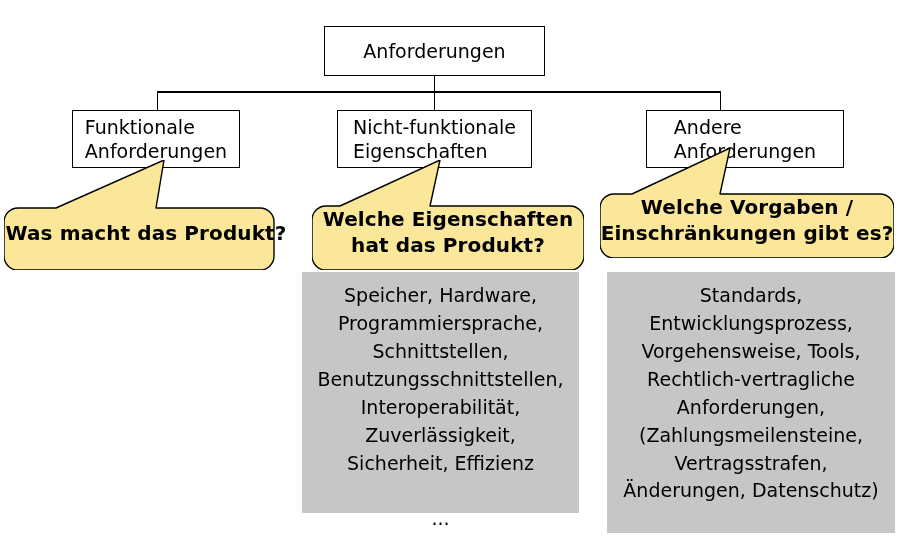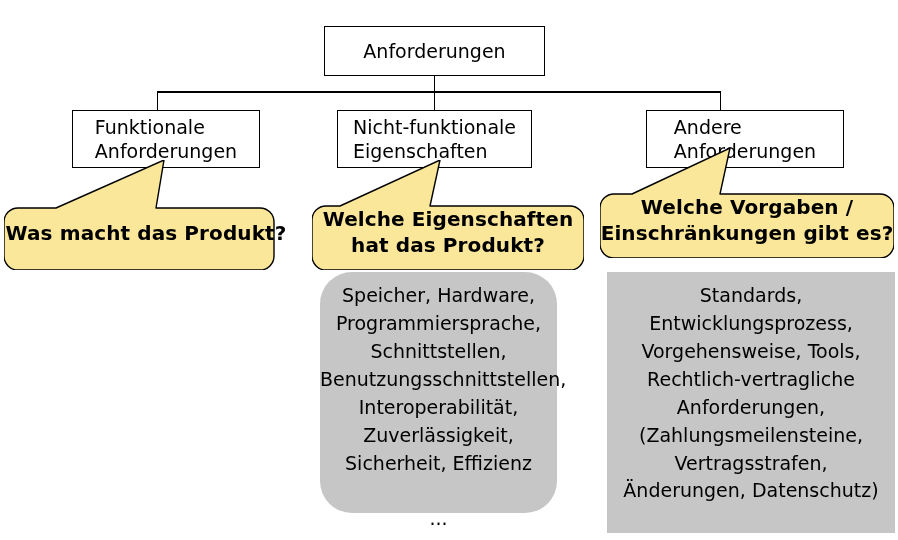--- a/index.html
+++ b/index.html
@@ -40,21 +40,21 @@
     background: #ffffff;
     display: flex;
     align-items: center;
     justify-content: center;
     line-height: 1.28;
     font-size: 19px;
     white-space: pre-line;
   }
 
   #node-root      { left: 324px; top: 26px;  width: 221px; height: 50px; }
-  #node-func      { left: 72px;  top: 110px; width: 188px; height: 58px; }
+  #node-func      { left: 72px;  top: 110px; width: 168px; height: 58px; }
   #node-nonfunc   { left: 337px; top: 110px; width: 195px; height: 58px; }
   #node-other     { left: 646px; top: 110px; width: 198px; height: 58px; }
 
   
   .callout {
     position: absolute;
   }
   .callout-svg {
     position: absolute;
     left: 0; top: 0;
@@ -85,21 +85,21 @@
     position: absolute;
     box-sizing: border-box;
     background: #c6c6c6;
     text-align: center;
     font-size: 19px;
     line-height: 1.47;
     white-space: pre-line;
     padding-top: 10px;
   }
 
-  #panel-nonfunc { left: 320px; top: 272px; width: 237px; height: 241px; border-radius: 32px; }
+  #panel-nonfunc { left: 302px; top: 272px; width: 277px; height: 241px; }
   #panel-other   { left: 607px; top: 272px; width: 288px; height: 261px; }
 </style>
 </head>
 <body>
 
 <div id="diagram-root">
 
   <svg id="connectors" viewBox="0 0 898 540" xmlns="http://www.w3.org/2000/svg">
     <g stroke="#000000" stroke-width="1.4" fill="none" shape-rendering="crispEdges">
 

